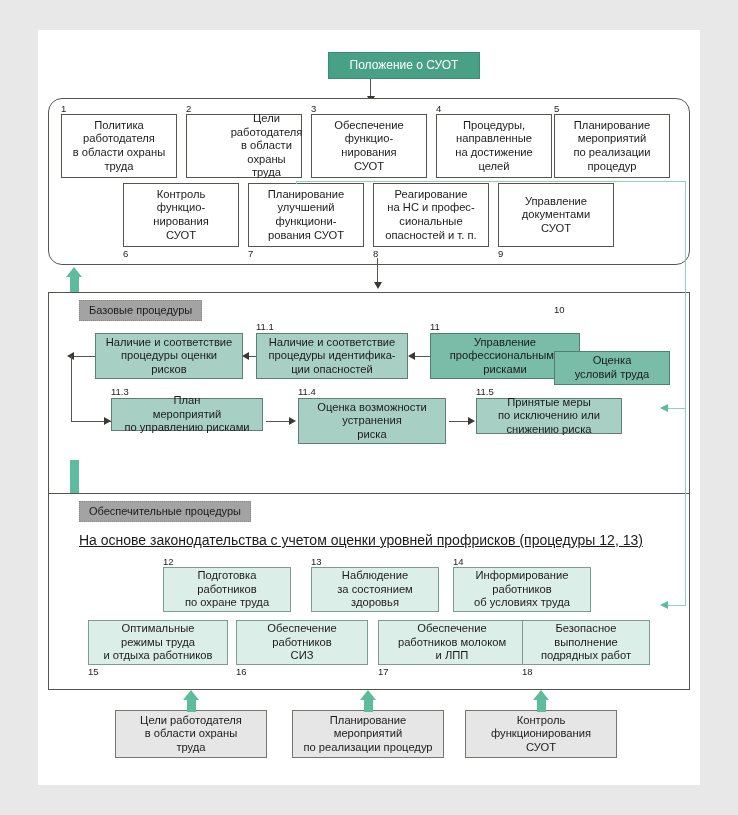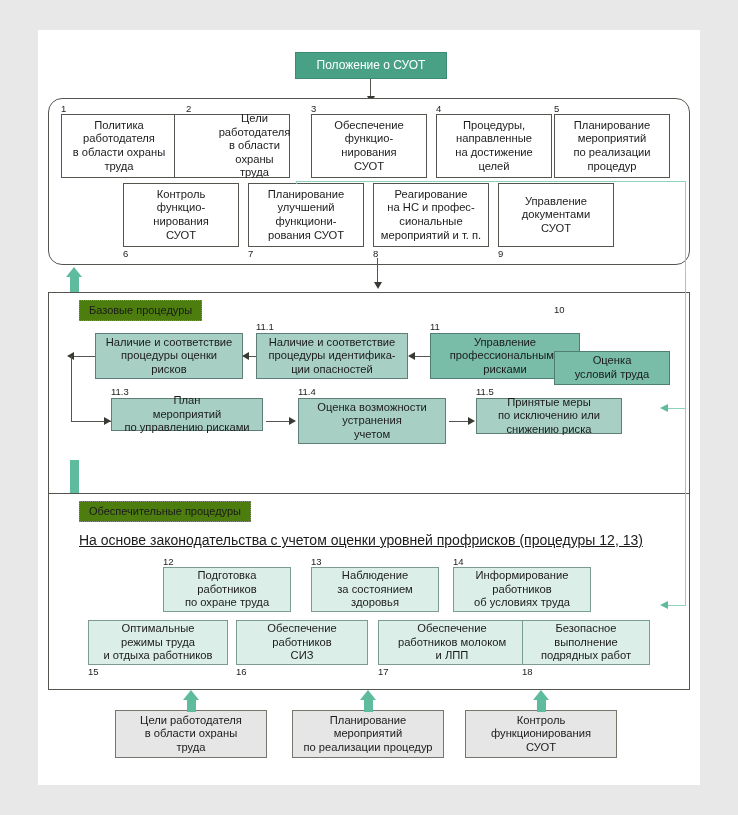--- a/index.html
+++ b/index.html
@@ -26,21 +26,21 @@
     font-size: 11.2px;
     line-height: 13.6px;
     color: #1b1b1b;
     padding: 2px 3px;
     white-space: pre-line;
   }
   .box.teal-dark { background: #79bca8; border-color: #4f7f72; }
   .box.teal-mid  { background: #a8cfc3; border-color: #5e7f77; }
   .box.teal-light{ background: #dceee8; border-color: #7a9c93; }
   .box.grey      { background: #e6e6e6; border-color: #76766f; }
-  .box.title-box { background: #48a185; border: 1px solid #3c8a72; color:#ffffff; font-size:12px; }
+  .box.title-box { background: #48a185; border: 1px solid #3c8a72; color:#ffffff; font-size:12px;margin-left:33px; }
 
   .num {
     position: absolute;
     font-size: 9.5px;
     color: #222;
     line-height: 10px;
   }
 
   
   .group {
@@ -49,21 +49,21 @@
     background: #ffffff;
   }
   .group.rounded { border-radius: 14px; }
 
   .section-label {
     position: absolute;
     border: 1px dotted #8a8a84;
     font-size: 11px;
     color: #1b1b1b;
     padding: 3px 9px 4px 9px;
-    background: #4d7c0f;
+    background: #a3a3a3;
     white-space: nowrap;
   }
   .underline-note {
     position: absolute;
     font-size: 14px;
     color: #1b1b1b;
     text-decoration: underline;
     white-space: nowrap;
     text-align: center;
   }
@@ -107,21 +107,21 @@
 
   <div class="group rounded" style="left:10px; top:68px; width:642px; height:167px;"></div>
 
   <div class="num" style="left:23px; top:74px;">1</div>
   <div class="box" style="left:23px; top:84px; width:116px; height:64px;">Политика
 работодателя
 в области охраны
 труда</div>
 
   <div class="num" style="left:148px; top:74px;">2</div>
-  <div class="box" style="left:136px; top:84px; width:116px; height:64px;padding-left:48px;">Цели
+  <div class="box" style="left:148px; top:84px; width:116px; height:64px;padding-left:48px;">Цели
 работодателя
 в области охраны
 труда</div>
 
   <div class="num" style="left:273px; top:74px;">3</div>
   <div class="box" style="left:273px; top:84px; width:116px; height:64px;">Обеспечение
 функцио-
 нирования
 СУОТ</div>
 
@@ -145,21 +145,21 @@
 
   <div class="box" style="left:210px; top:153px; width:116px; height:64px;">Планирование
 улучшений
 функциони-
 рования СУОТ</div>
   <div class="num" style="left:210px; top:219px;">7</div>
 
   <div class="box" style="left:335px; top:153px; width:116px; height:64px;">Реагирование
 на НС и профес-
 сиональные
-мероприятий и т. п.</div>
+опасностей и т. п.</div>
   <div class="num" style="left:335px; top:219px;">8</div>
 
   <div class="box" style="left:460px; top:153px; width:116px; height:64px;">Управление
 документами
 СУОТ</div>
   <div class="num" style="left:460px; top:219px;">9</div>
 
   <div class="ln v" style="left:339px; top:228px; height:26px;"></div>
   <div class="arrow-dn" style="left:336px; top:252px;"></div>
 
@@ -203,21 +203,21 @@
   <div class="arrow-rt" style="left:66px; top:387px;"></div>
 
   <div class="num" style="left:73px; top:357px;">11.3</div>
   <div class="box teal-mid" style="left:73px; top:368px; width:152px; height:33px;">План
 мероприятий
 по управлению рисками</div>
 
   <div class="num" style="left:260px; top:357px;">11.4</div>
   <div class="box teal-mid" style="left:260px; top:368px; width:148px; height:46px;">Оценка возможности
 устранения
-учетом</div>
+риска</div>
 
   <div class="num" style="left:438px; top:357px;">11.5</div>
   <div class="box teal-mid" style="left:438px; top:368px; width:146px; height:36px;">Принятые меры
 по исключению или
 снижению риска</div>
 
   <div class="ln h" style="left:228px; top:391px; width:28px;"></div>
   <div class="arrow-rt" style="left:251px; top:387px;"></div>
 
   <div class="ln h" style="left:411px; top:391px; width:24px;"></div>

